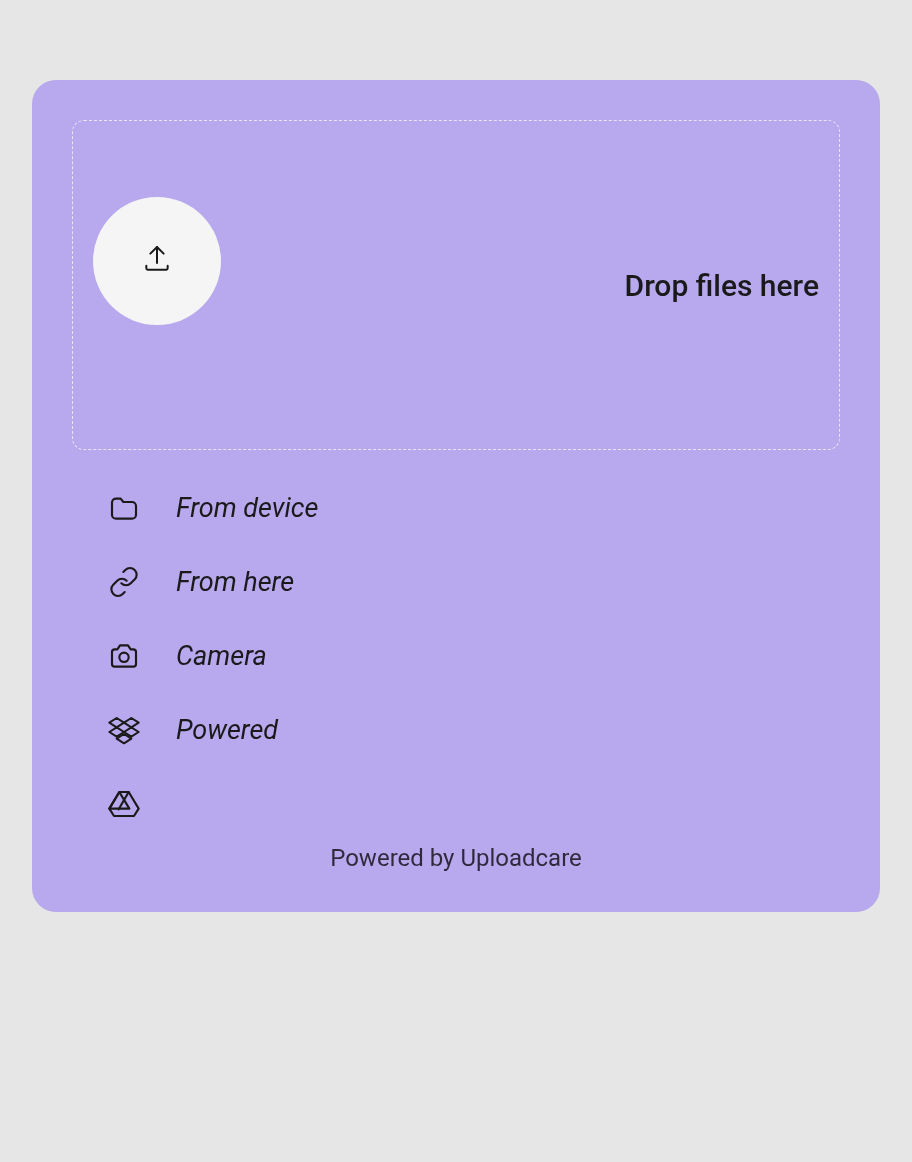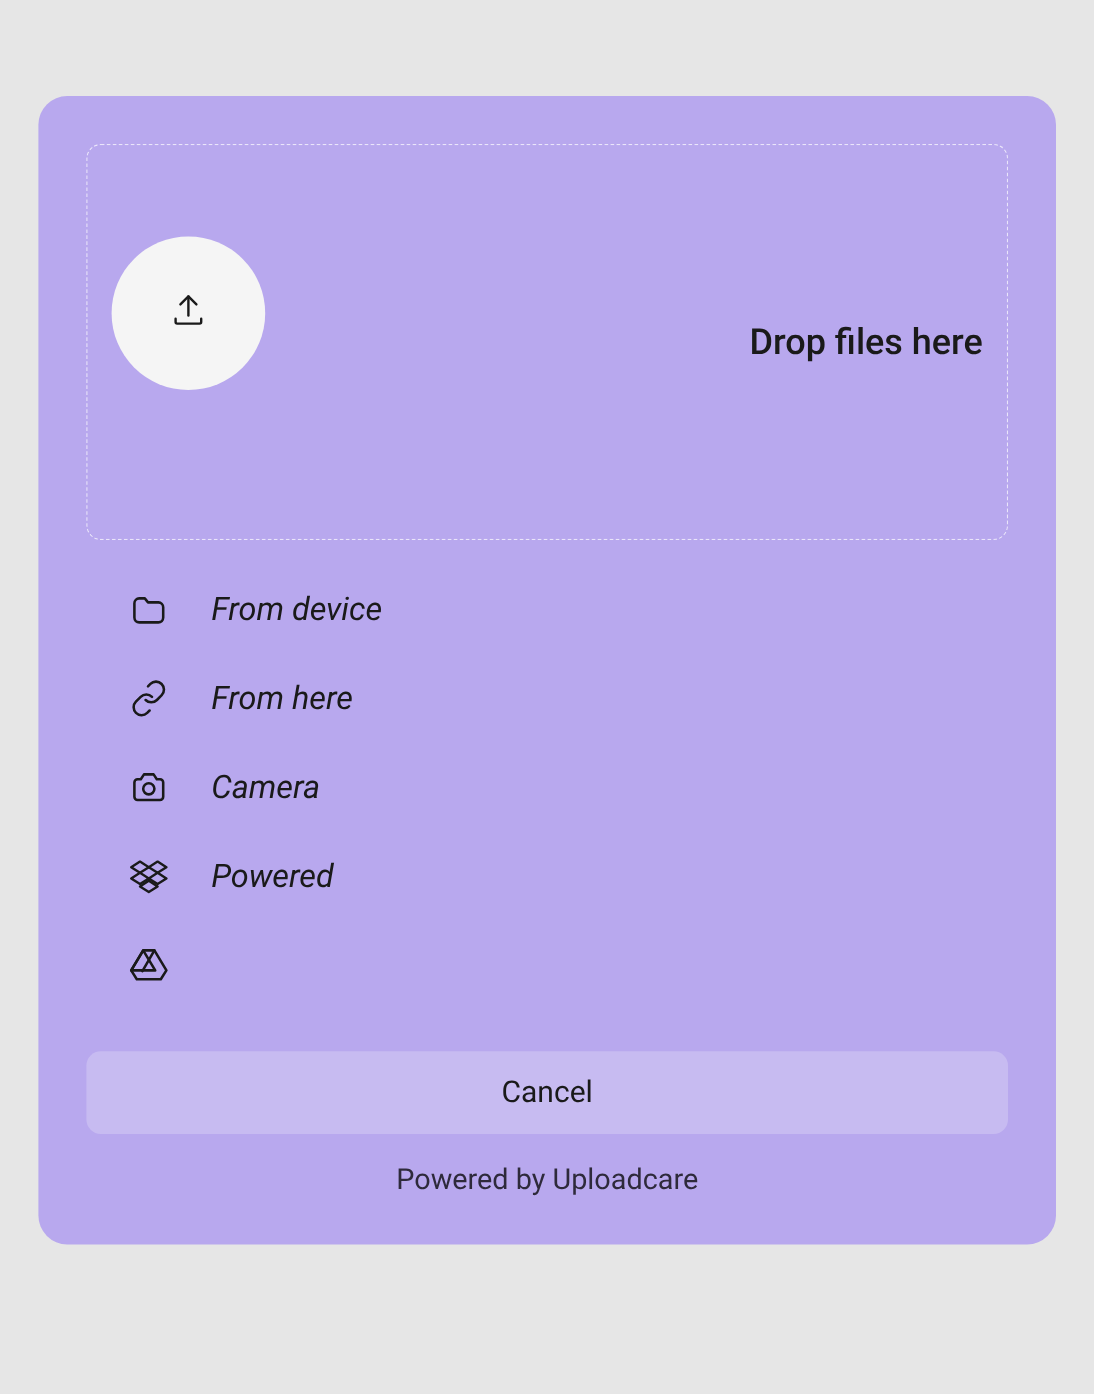--- a/index.html
+++ b/index.html
@@ -178,17 +178,16 @@
         <svg viewBox="0 0 24 24" fill="none" stroke="#1a1a1a" stroke-width="1.6" stroke-linecap="round" stroke-linejoin="round">
           <path d="M8.5 3h7L23 15.5 19.5 21h-15L1 15.5 8.5 3z"></path>
           <path d="M8.5 3L1 15.5h15L8.5 3z"></path>
           <path d="M15.5 3l-7.5 13"></path>
         </svg>
       </span>
     </div>
 
   </div>
   
-  <button class="cancel-button">Cancel</button>
   
   <div class="footer-text">Powered by Uploadcare</div>
   
 </div>
 
 </body></html>

